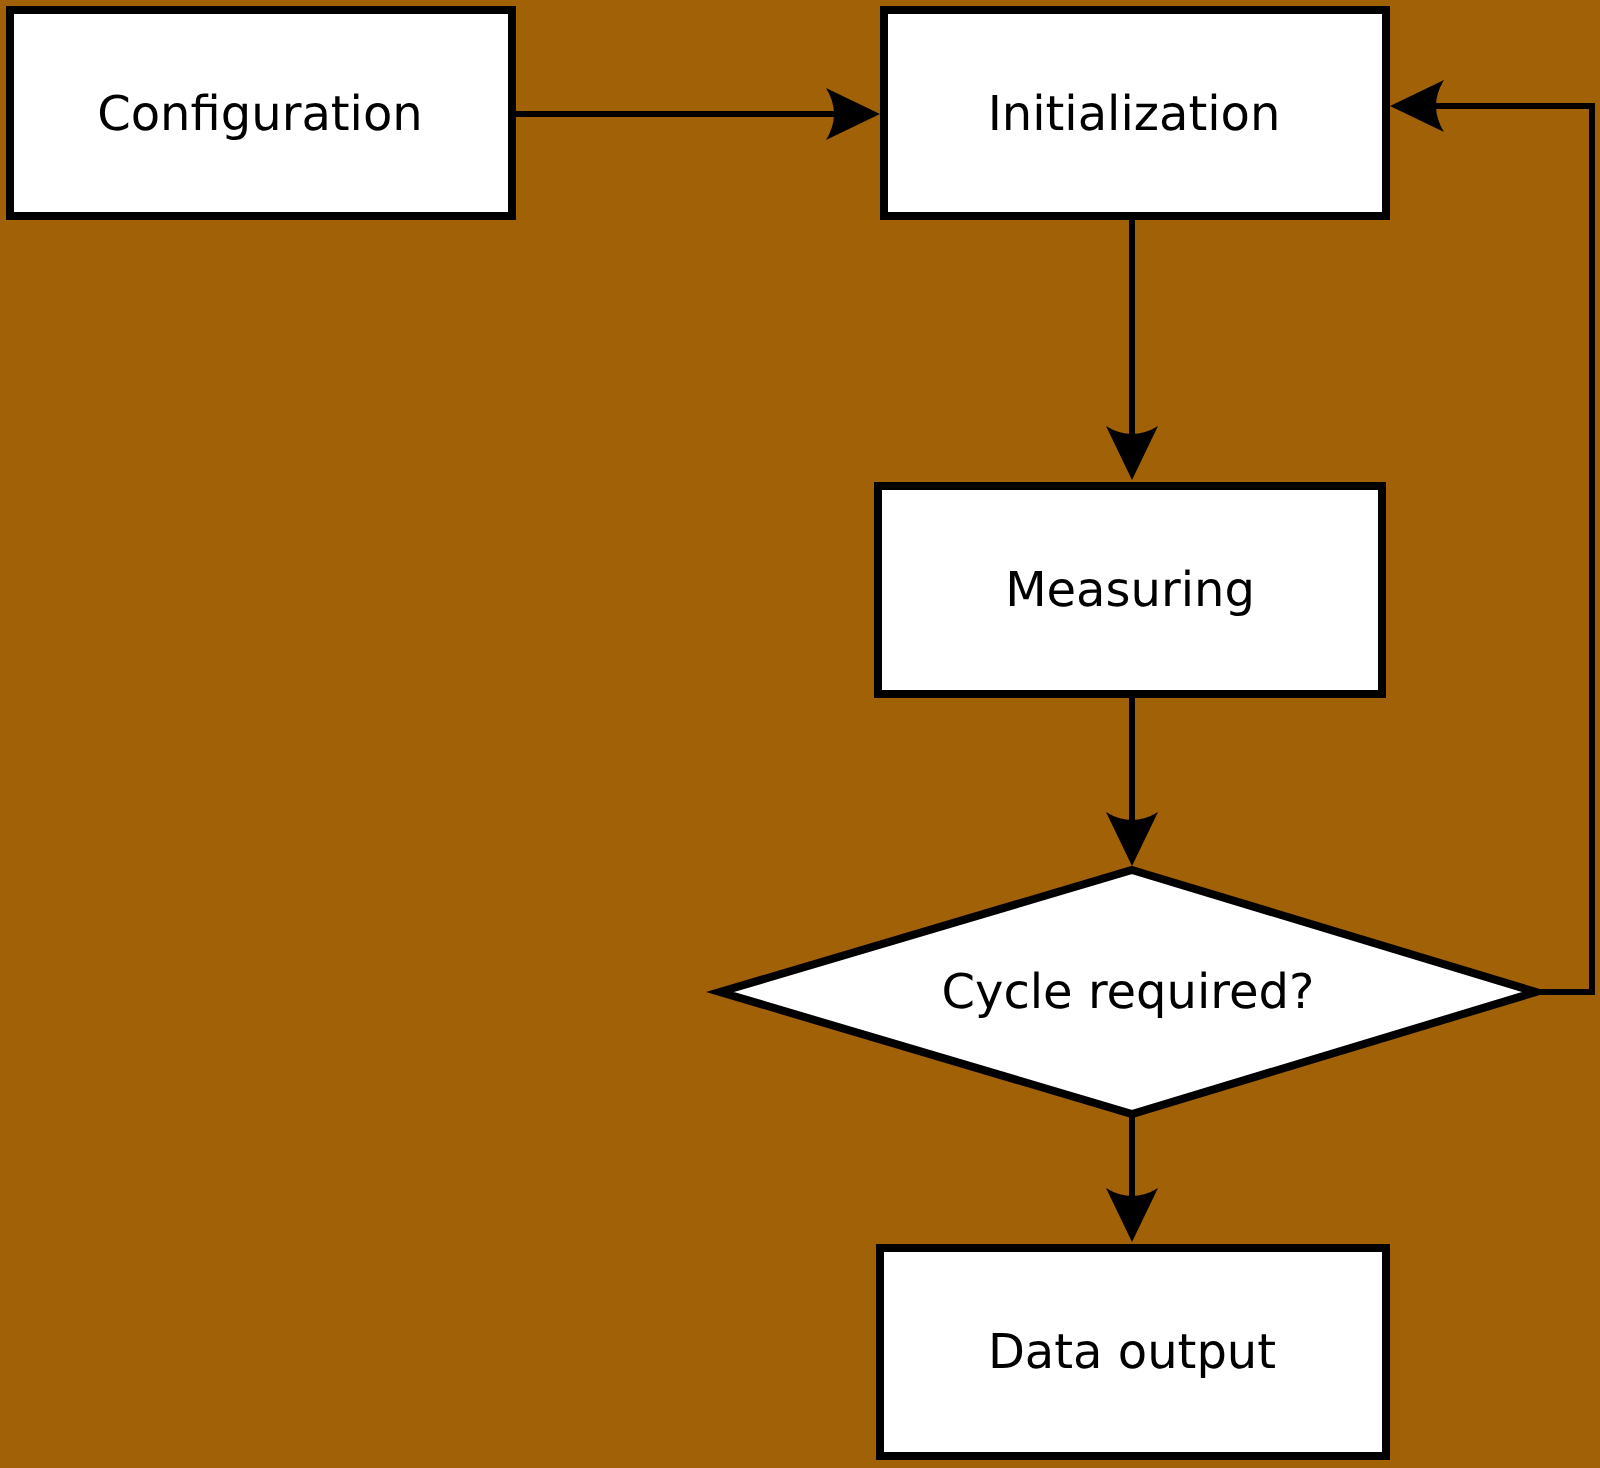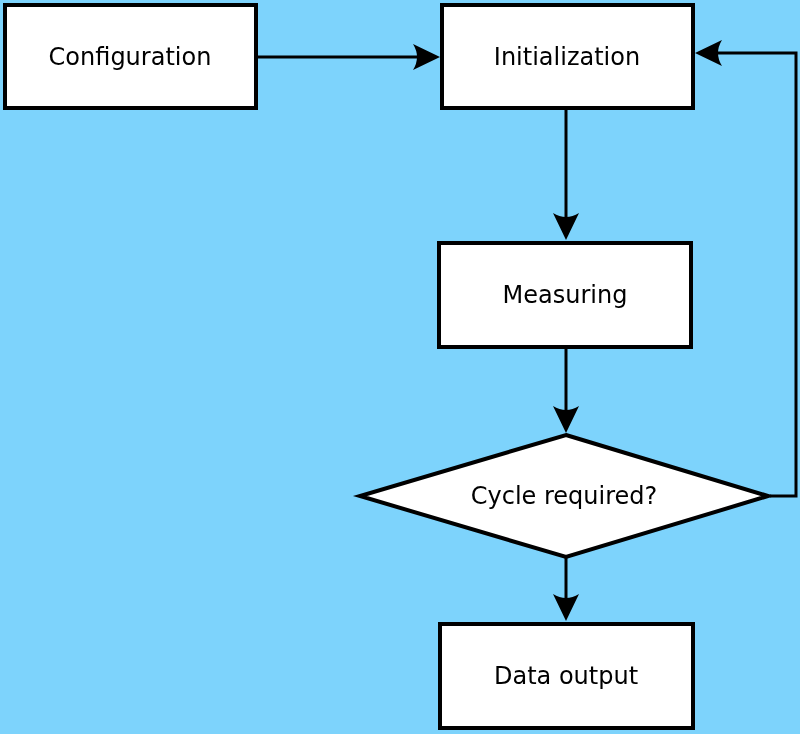--- a/index.html
+++ b/index.html
@@ -3,21 +3,21 @@
 <meta charset="utf-8">
 <style>
   html, body {
     margin: 0;
     padding: 0;
     background: #ffffff;
   }
   .canvas-wrap {
     width: 800px;
     height: 734px;
-    background: #7dd3fc;
+    background: #a16207;
     position: relative;
   }
   svg { display: block; }
   .node-shape {
     fill: #ffffff;
     stroke: #000000;
     stroke-width: 4;
   }
   .edge-line {
     fill: none;

